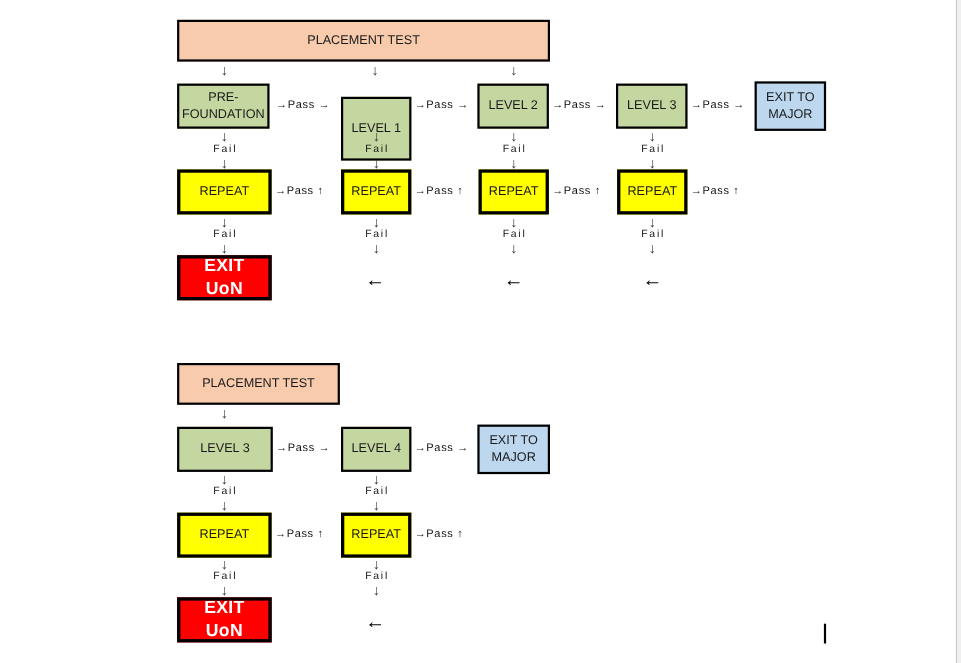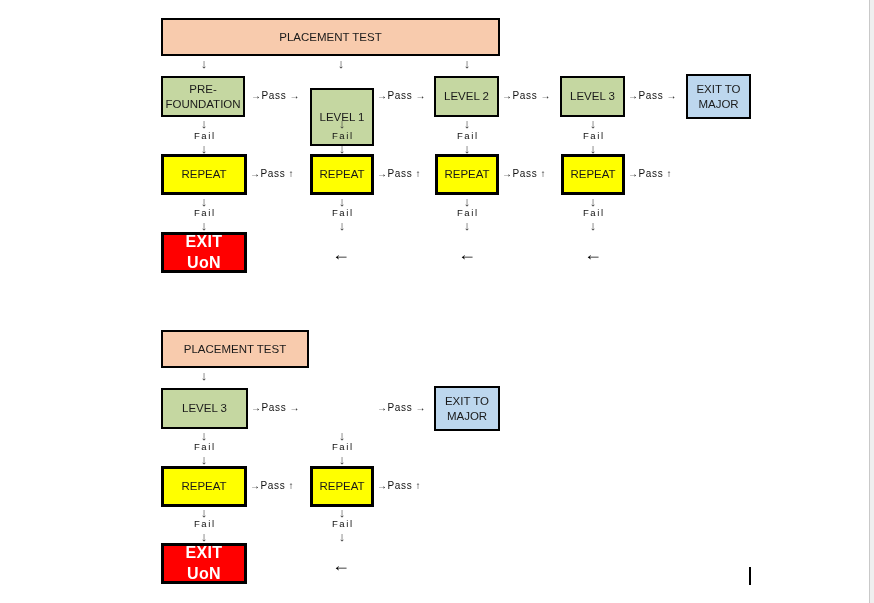--- a/index.html
+++ b/index.html
@@ -83,20 +83,21 @@
 
   <div class="back" style="left:341px;top:245px">←</div>
   <div class="back" style="left:467px;top:245px">←</div>
   <div class="back" style="left:593px;top:245px">←</div>
 
   <div class="box peach" style="left:161px;top:330px;width:148px;height:38px">PLACEMENT TEST</div>
 
   <div class="glyph" style="left:204px;top:369px">↓</div>
 
   <div class="box green" style="left:161px;top:388px;width:87px;height:41px">LEVEL 3</div>
+  <div class="box green" style="left:310px;top:388px;width:64px;height:41px">LEVEL 4</div>
   <div class="box blue" style="left:434px;top:386px;width:66px;height:45px">EXIT TO MAJOR</div>
 
   <div class="pass" style="left:251px;top:403px">→Pass →</div>
   <div class="pass" style="left:377px;top:403px">→Pass →</div>
 
   <div class="glyph" style="left:204px;top:429px">↓</div>
   <div class="fail" style="left:204px;top:442px">Fail</div>
   <div class="glyph" style="left:204px;top:453px">↓</div>
   <div class="glyph" style="left:342px;top:429px">↓</div>
   <div class="fail" style="left:342px;top:442px">Fail</div>

